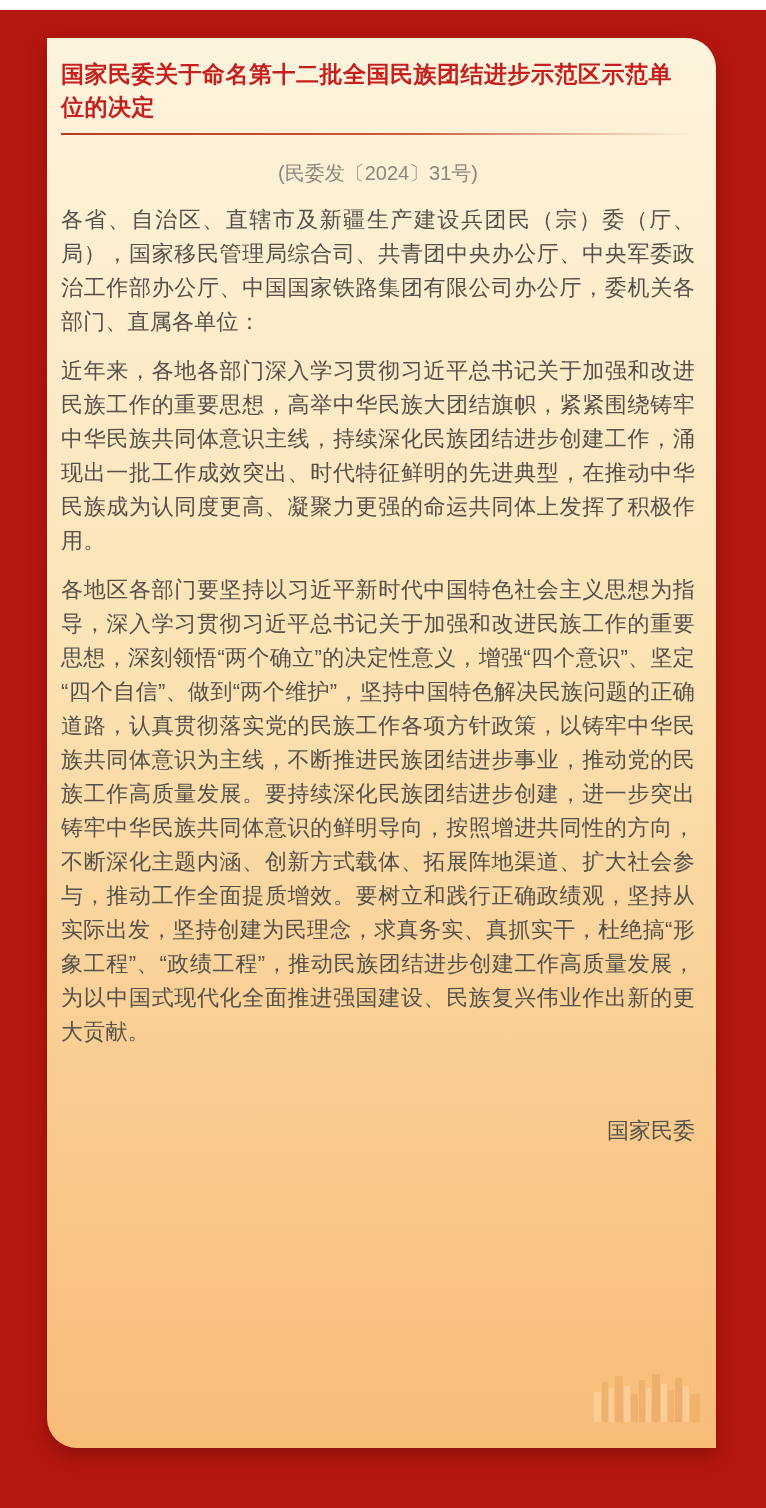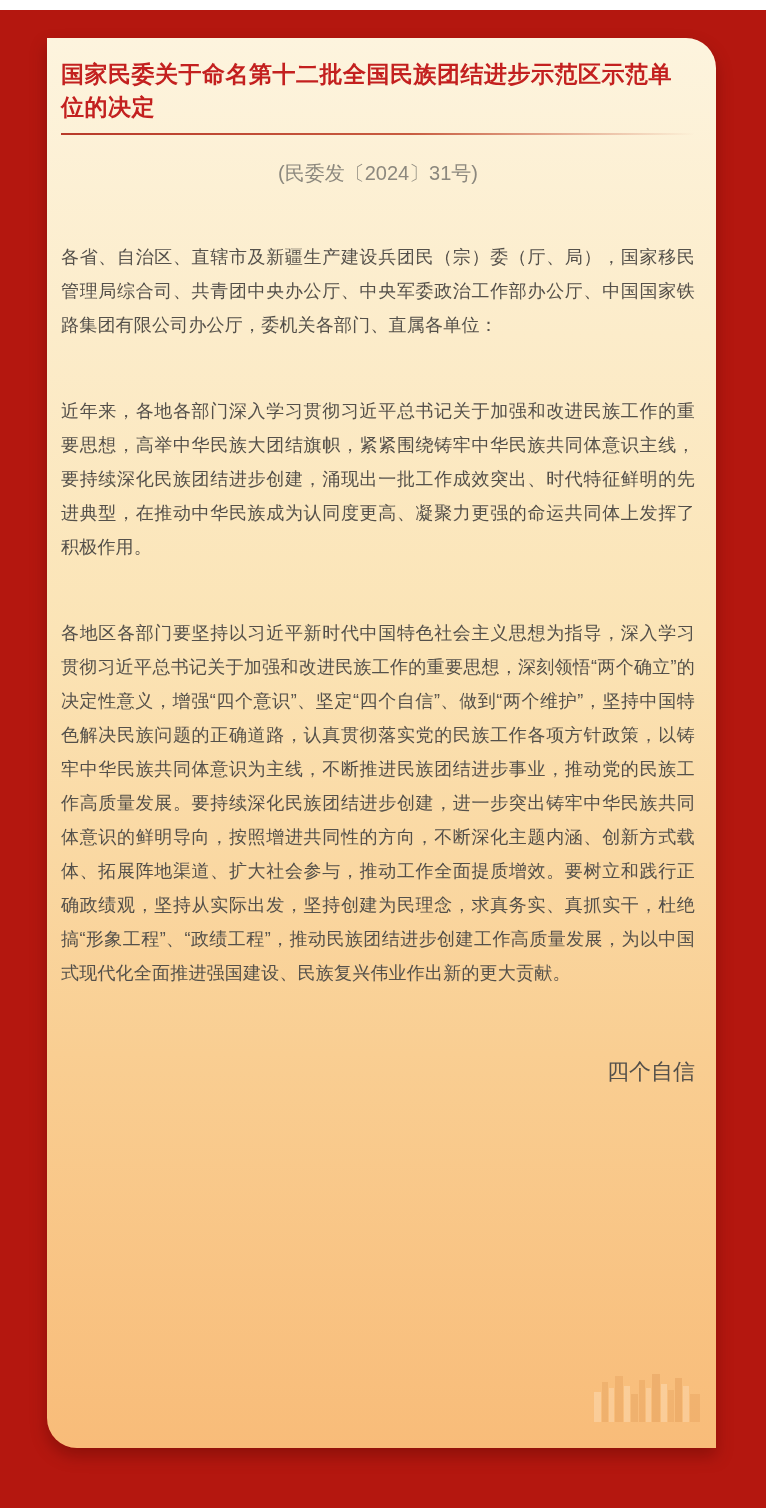--- a/index.html
+++ b/index.html
@@ -47,22 +47,22 @@
     height:2px;margin-top:9px;
     background:linear-gradient(to right,#B83A2A 0%,#C85C40 55%,rgba(206,111,78,0) 100%);
   }
   .doc-number{
     margin-top:23px;
     text-align:center;
     font-size:20px;line-height:30px;
     color:var(--doc-number-gray,#8C887E);
   }
   .body-text p{
-    margin-top:52px;
-    font-size:18px;line-height:34px;
+    margin-top:15px;
+    font-size:22px;line-height:34px;
     color:var(--body-text,#54504A);
     text-align:justify;
     text-align-last:left;
     letter-spacing:.2px;
   }
   .signature-block{
     margin-top:62px;
     text-align:right;
     font-size:22px;line-height:40px;
     color:var(--body-text,#54504A);
@@ -80,26 +80,26 @@
   <div class="top-strip"></div>
 
   <div class="card">
     <h1 class="doc-title">国家民委关于命名第十二批全国民族团结进步示范区示范单位的决定</h1>
     <div class="title-underline"></div>
 
     <div class="doc-number">(民委发〔2024〕31号)</div>
 
     <div class="body-text">
       <p>各省、自治区、直辖市及新疆生产建设兵团民（宗）委（厅、局），国家移民管理局综合司、共青团中央办公厅、中央军委政治工作部办公厅、中国国家铁路集团有限公司办公厅，委机关各部门、直属各单位：</p>
-      <p>近年来，各地各部门深入学习贯彻习近平总书记关于加强和改进民族工作的重要思想，高举中华民族大团结旗帜，紧紧围绕铸牢中华民族共同体意识主线，要持续深化民族团结进步创建，涌现出一批工作成效突出、时代特征鲜明的先进典型，在推动中华民族成为认同度更高、凝聚力更强的命运共同体上发挥了积极作用。</p>
+      <p>近年来，各地各部门深入学习贯彻习近平总书记关于加强和改进民族工作的重要思想，高举中华民族大团结旗帜，紧紧围绕铸牢中华民族共同体意识主线，持续深化民族团结进步创建工作，涌现出一批工作成效突出、时代特征鲜明的先进典型，在推动中华民族成为认同度更高、凝聚力更强的命运共同体上发挥了积极作用。</p>
       <p>各地区各部门要坚持以习近平新时代中国特色社会主义思想为指导，深入学习贯彻习近平总书记关于加强和改进民族工作的重要思想，深刻领悟“两个确立”的决定性意义，增强“四个意识”、坚定“四个自信”、做到“两个维护”，坚持中国特色解决民族问题的正确道路，认真贯彻落实党的民族工作各项方针政策，以铸牢中华民族共同体意识为主线，不断推进民族团结进步事业，推动党的民族工作高质量发展。要持续深化民族团结进步创建，进一步突出铸牢中华民族共同体意识的鲜明导向，按照增进共同性的方向，不断深化主题内涵、创新方式载体、拓展阵地渠道、扩大社会参与，推动工作全面提质增效。要树立和践行正确政绩观，坚持从实际出发，坚持创建为民理念，求真务实、真抓实干，杜绝搞“形象工程”、“政绩工程”，推动民族团结进步创建工作高质量发展，为以中国式现代化全面推进强国建设、民族复兴伟业作出新的更大贡献。</p>
     </div>
 
     <div class="signature-block">
-      <div>四个自信</div>
+      <div>国家民委</div>
     </div>
 
     <svg class="watermark" viewBox="0 0 106 52" xmlns="http://www.w3.org/2000/svg" aria-hidden="true">
       <g>
         <rect x="0" y="22" width="7" height="30" fill="rgba(255,244,230,0.55)"></rect>
         <rect x="8" y="12" width="6" height="40" fill="rgba(205,125,55,0.40)"></rect>
         <rect x="15" y="18" width="5" height="34" fill="rgba(255,244,230,0.50)"></rect>
         <rect x="21" y="6" width="8" height="46" fill="rgba(214,136,64,0.45)"></rect>
         <rect x="30" y="16" width="6" height="36" fill="rgba(255,244,230,0.55)"></rect>
         <rect x="37" y="24" width="7" height="28" fill="rgba(205,125,55,0.38)"></rect>

